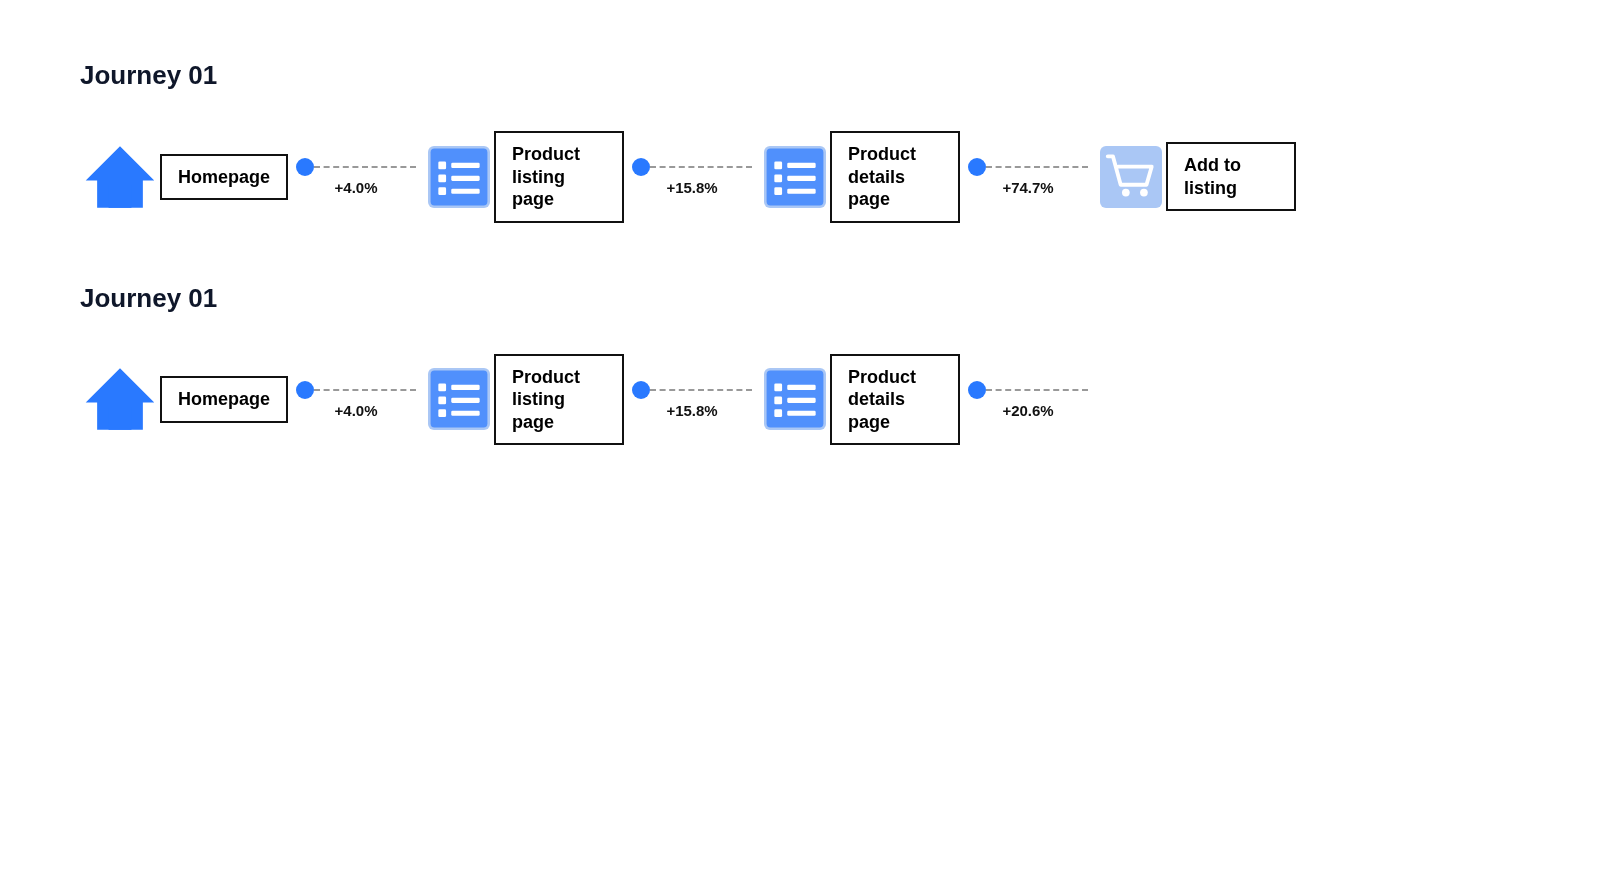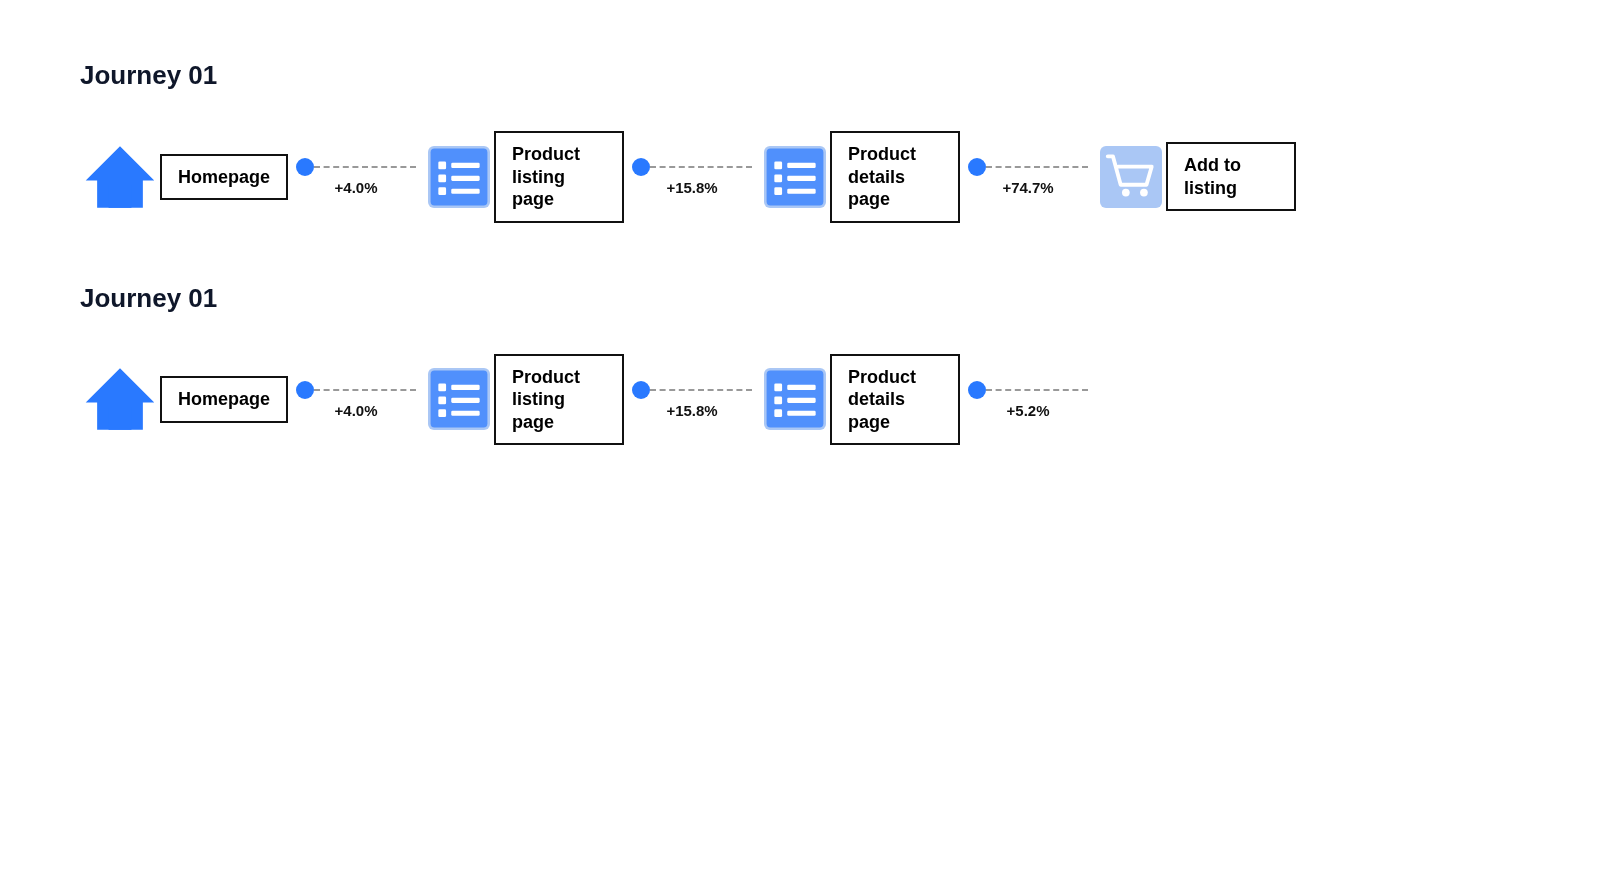--- a/index.html
+++ b/index.html
@@ -254,17 +254,17 @@
   </svg>
             </div>
     </div>
           <div class="node-label multiline">Product details page</div>
         </div>
         <div class="connector">
     <div class="connector-line">
       <div class="dot"></div>
       <div class="dashed-line"></div>
     </div>
-    <div class="connector-pct">+5.2%</div>
+    <div class="connector-pct">+20.6%</div>
   </div>
       </div>
     </div>
   </div>
 
 </body></html>

